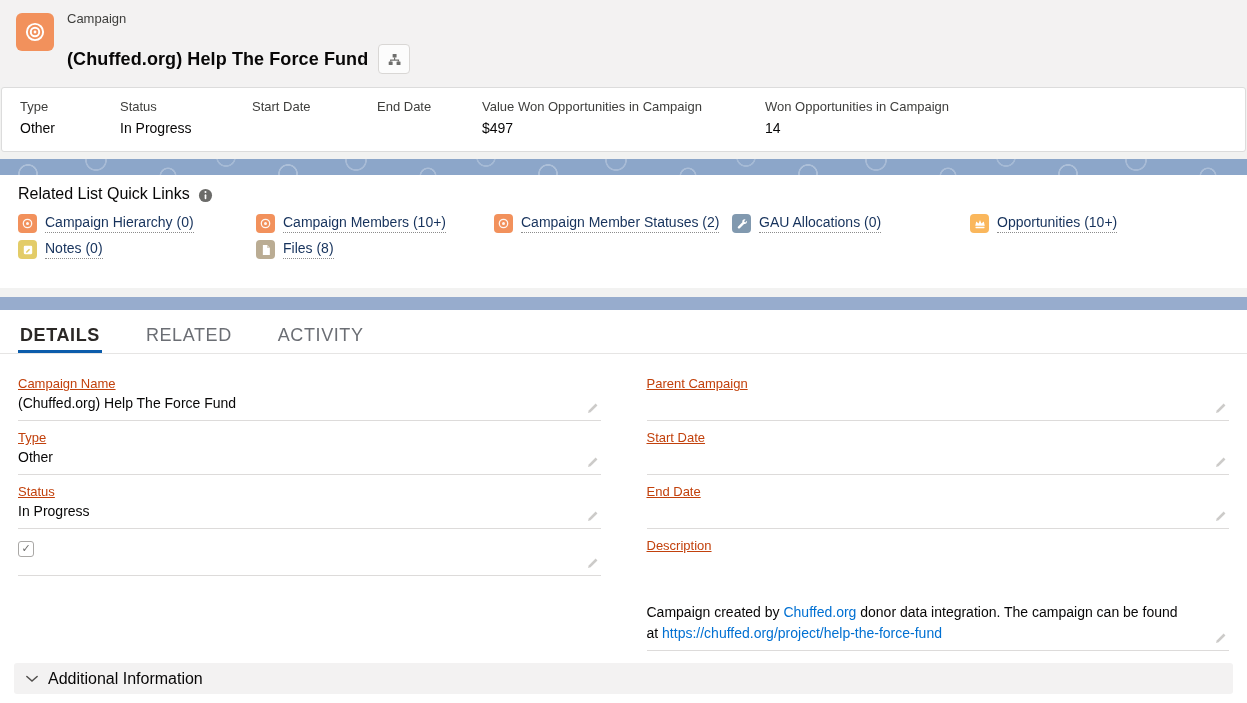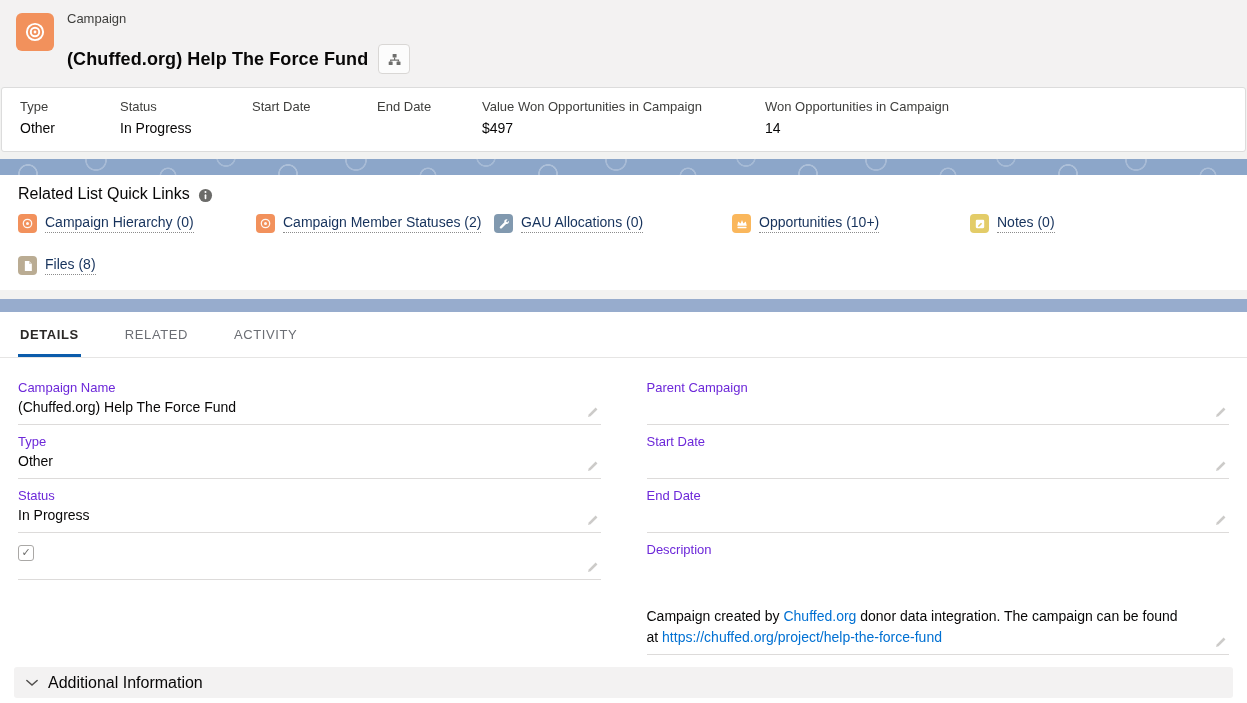--- a/index.html
+++ b/index.html
@@ -34,40 +34,40 @@
   .band-solid { height:13px; background:#97ACCD; margin-top:9px; }
 
   
   .card { background:#fff; }
 
   
   .quick-links-card { padding:10px 18px 15px; min-height:113px; }
   .ql-heading-row { display:flex; align-items:center; gap:8px; margin-bottom:11px; }
   .ql-heading { font-size:16px; font-weight:normal; color:#080707; }
   .info-icon { display:inline-flex; cursor:pointer; margin-top:2px; }
-  .ql-grid { display:grid; grid-template-columns:238px 238px 238px 238px auto; row-gap:23px; }
+  .ql-grid { display:grid; grid-template-columns:238px 238px 238px 238px auto; row-gap:7px; }
   .ql-link { display:inline-flex; align-items:center; gap:8px; cursor:pointer; text-decoration:none; justify-self:start; }
   .ql-icon { width:19px; height:19px; border-radius:4px; display:flex; align-items:center; justify-content:center; flex:0 0 auto; }
   .qli-campaign { background:#F2915C; }
   .qli-gau { background:#8199AF; }
   .qli-opp { background:#FAB75C; }
   .qli-note { background:#E3CC68; }
   .qli-file { background:#BAAC93; }
   .ql-text { font-size:14px; color:#16325c; border-bottom:1px dotted #8c8c8c; padding-bottom:2px; line-height:15px; }
 
   
   .main-card { min-height:419px; }
   .tabs { display:flex; border-bottom:1px solid #e6e5e4; padding-left:18px; }
-  .tab { font-size:13px; letter-spacing:0.6px; color:#6b6e74; padding:15px 2px 12px; margin-right:42px; cursor:pointer; border-bottom:3px solid transparent; }
+  .tab { font-size:18px; letter-spacing:0.6px; color:#6b6e74; padding:15px 2px 4px; margin-right:42px; cursor:pointer; border-bottom:3px solid transparent; }
   .tab.active { color:#2b2826; font-weight:bold; border-bottom-color:#0b5cab; }
 
   
   .form-grid { display:grid; grid-template-columns:1fr 1fr; column-gap:46px; padding:13px 18px 0; }
   .field { position:relative; border-bottom:1px solid #dddbda; margin-top:8px; padding-bottom:6px; min-height:39px; }
-  .f-label { font-size:13px; color:#6d28d9; line-height:17px; }
+  .f-label { font-size:13px; color:#c2410c; line-height:17px;text-decoration:underline; }
   .f-value { font-size:14px; color:#080707; line-height:21px; min-height:21px; margin-top:1px; padding-right:30px; }
   .pencil { position:absolute; right:2px; bottom:5px; background:none; border:none; cursor:pointer; line-height:0; opacity:0.85; }
   .checkbox { display:inline-flex; width:16px; height:16px; border:1px solid #aaa8a6; border-radius:3px; background:#fff; align-items:center; justify-content:center; margin-top:3px; cursor:pointer; }
   .checkmark { font-size:11px; color:#6b6b69; line-height:1; }
   .inline-link { color:#0070d2; text-decoration:none; cursor:pointer; }
   .f-value.desc { padding-right:42px;margin-top:48px; }
 
   
   .section-header { margin:12px 14px 1px; background:#f3f2f2; border-radius:3px; height:31px; display:flex; align-items:center; gap:10px; padding:0 12px; cursor:pointer; }
   .section-title { font-size:16px; color:#080707; }
@@ -154,20 +154,29 @@
       </span>
       <span class="ql-text">Campaign Hierarchy (0)</span>
     </a>
     <a class="ql-link">
       <span class="ql-icon qli-campaign">
         <svg viewBox="0 0 20 20" width="15" height="15">
             <circle cx="10" cy="10" r="5.6" fill="none" stroke="#fff" stroke-width="1.7" opacity="0.92"></circle>
             <circle cx="10" cy="10" r="2" fill="#fff" opacity="0.92"></circle>
           </svg>
       </span>
+      <span class="ql-text">Campaign Members (10+)</span>
+    </a>
+    <a class="ql-link">
+      <span class="ql-icon qli-campaign">
+        <svg viewBox="0 0 20 20" width="15" height="15">
+            <circle cx="10" cy="10" r="5.6" fill="none" stroke="#fff" stroke-width="1.7" opacity="0.92"></circle>
+            <circle cx="10" cy="10" r="2" fill="#fff" opacity="0.92"></circle>
+          </svg>
+      </span>
       <span class="ql-text">Campaign Member Statuses (2)</span>
     </a>
     <a class="ql-link">
       <span class="ql-icon qli-gau">
         <svg viewBox="0 0 20 20" width="14" height="14">
             <path d="M14 3.2a3.4 3.4 0 0 0-3.5 4.3l-6 6a1.7 1.7 0 1 0 2.4 2.4l6-6a3.4 3.4 0 0 0 4-4.5l-2.3 2.3-1.7-1.7 2.3-2.3A3.4 3.4 0 0 0 14 3.2z" fill="#fff"></path>
           </svg>
       </span>
       <span class="ql-text">GAU Allocations (0)</span>
     </a>

